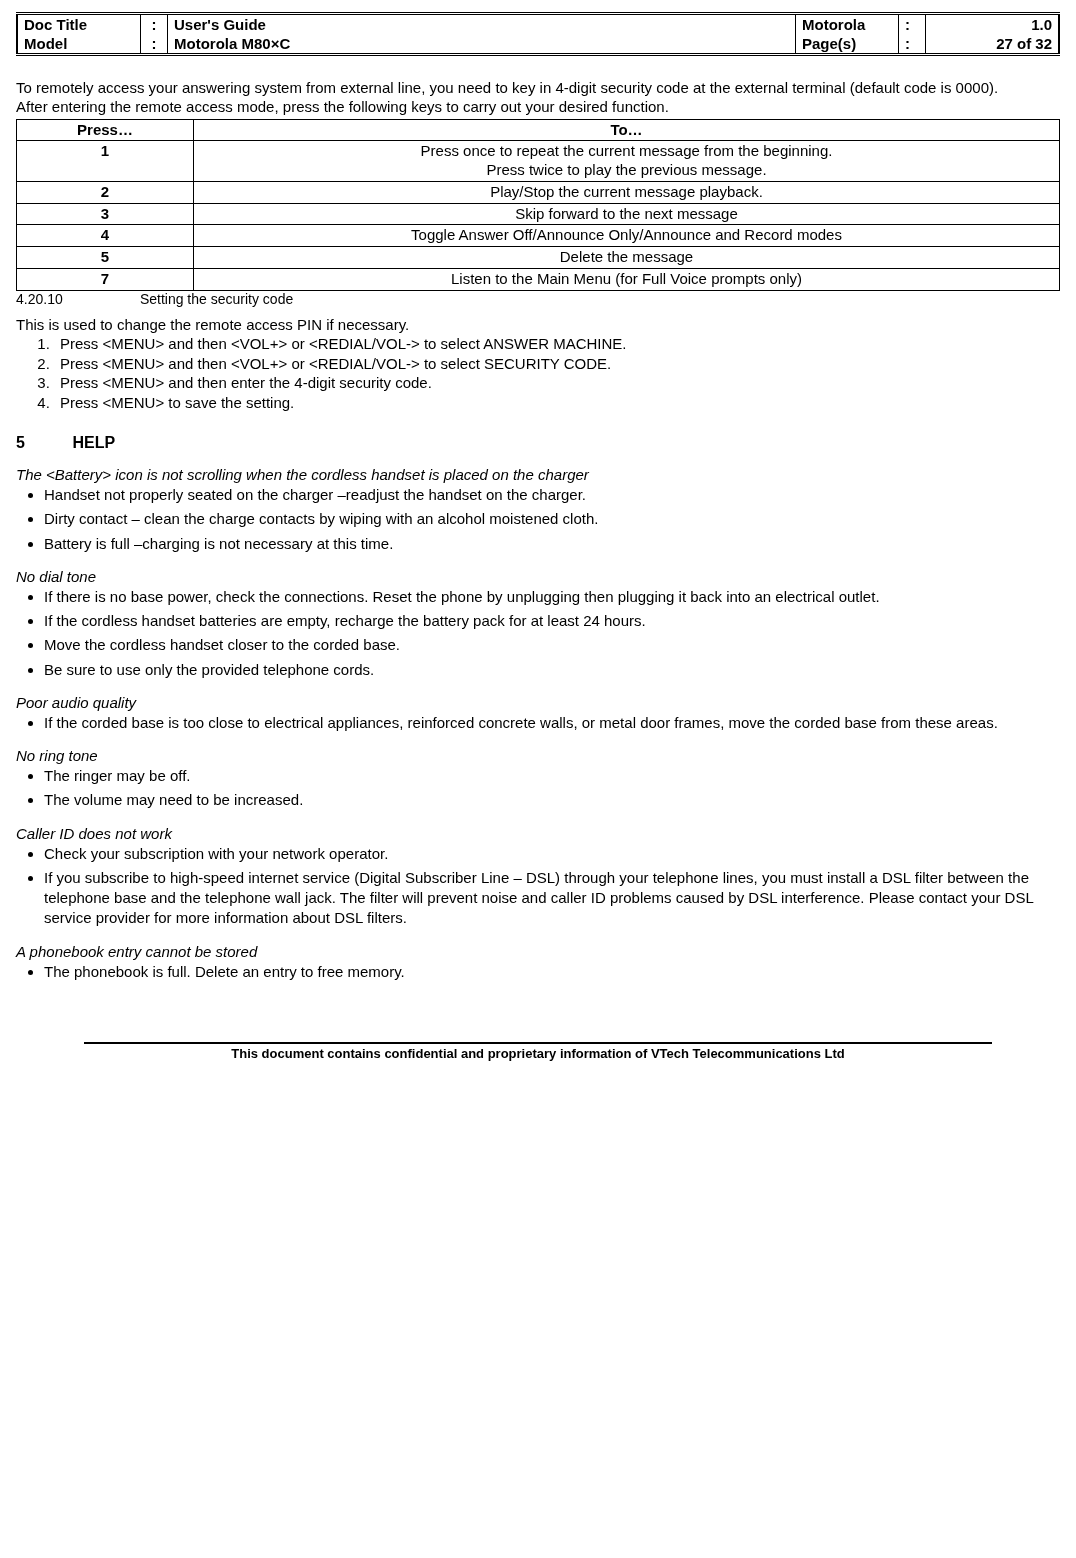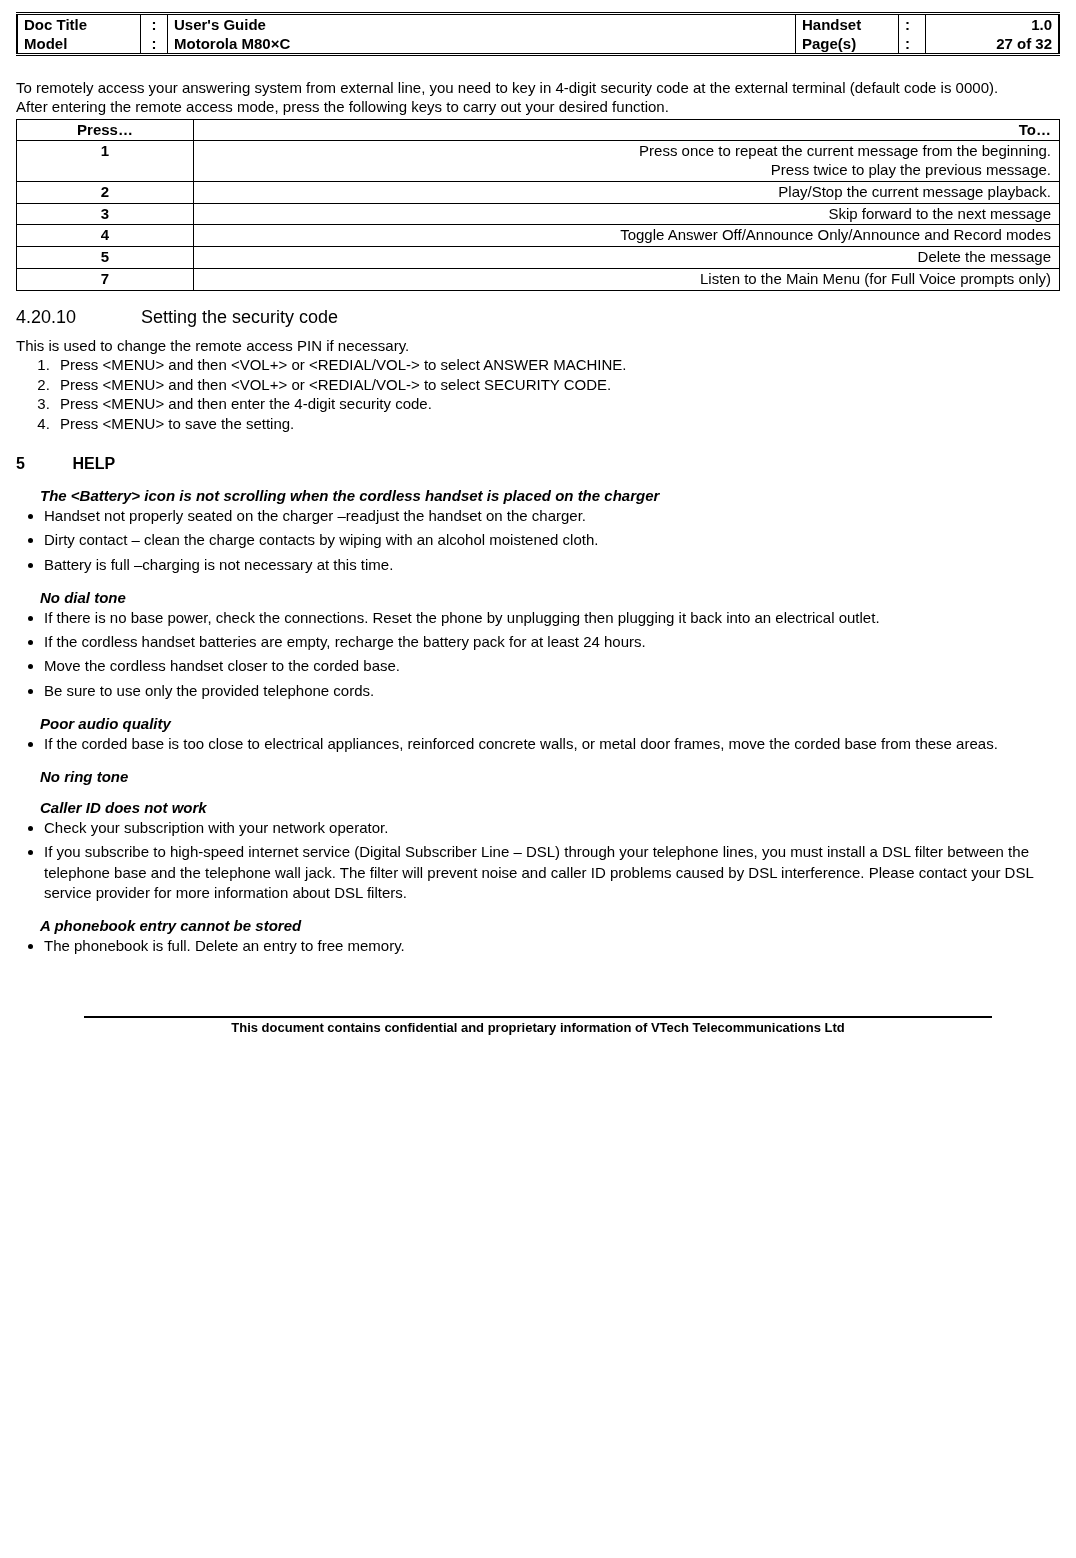--- a/index.html
+++ b/index.html
@@ -39,41 +39,41 @@
   .press-table {
     width: 100%;
     border-collapse: collapse;
     margin-top: 2px;
   }
   .press-table th, .press-table td {
     border: 1px solid #000;
     padding: 1px 8px;
     font-size: 15px;
     vertical-align: top;
-    text-align: right;
+    text-align: center;
     line-height:1.25;
   }
   .press-table th { font-weight: bold; }
   .press-table .col-press { width: 160px; text-align: center; font-weight: bold;}
   .press-table th.col-press { text-align:center;padding-left:8px;}
   
   .sec-heading {
-    font-size: 18px;
-    margin-top: 16px;
+    font-size: 14px;
+    margin-top: 0;
     margin-bottom: 0;
   }
   .sec-num { display:inline-block; width:120px; }
   .sub-intro { margin-top:8px; line-height:1.3;}
   .ol-steps { margin: 0 0 12px 0; padding-left: 38px; line-height:1.3;}
   .ol-steps li { padding-left: 6px; }
   
   .help-heading { font-size: 16px; font-weight:bold; margin-top:22px; margin-bottom:14px;}
   .help-num{display:inline-block;width:52px;}
   
-  .issue { font-weight: bold; font-style: italic; margin-top: 14px; margin-bottom:2px;margin-left:24px;}
+  .issue { font-weight: normal; font-style: italic; margin-top: 14px; margin-bottom:2px;}
   ul.bullets { margin: 0 0 0 16px; padding-left: 12px; line-height:1.35;}
   ul.bullets li { margin-bottom: 4px; }
   
   .footer-wrap{
     position: relative;
     margin-top: 60px;
   }
   .footer-line{
     border-top: 2px solid #000;
     margin: 0 68px;
@@ -87,21 +87,21 @@
 </style>
 </head>
 <body>
 
 <table class="header-table">
   <tbody>
       <tr>
     <td class="lbl">Doc Title</td>
     <td class="colon">:</td>
     <td class="val">User's Guide</td>
-    <td class="revlbl">Handset</td>
+    <td class="revlbl">Motorola</td>
     <td class="revcolon">:</td>
     <td class="revval">1.0</td>
   </tr>
   <tr>
     <td class="lbl">Model</td>
     <td class="colon">:</td>
     <td class="val">Motorola M80×C</td>
     <td class="revlbl">Page(s)</td>
     <td class="revcolon">:</td>
     <td class="revval">27 of 32</td>
@@ -178,20 +178,24 @@
       <li>If there is no base power, check the connections. Reset the phone by unplugging then plugging it back into an electrical outlet.</li>
       <li>If the cordless handset batteries are empty, recharge the battery pack for at least 24 hours.</li>
       <li>Move the cordless handset closer to the corded base.</li>
       <li>Be sure to use only the provided telephone cords.</li>
     </ul>
     <div class="issue">Poor audio quality</div>
     <ul class="bullets">
       <li>If the corded base is too close to electrical appliances, reinforced concrete walls, or metal door frames, move the corded base from these areas.</li>
     </ul>
     <div class="issue">No ring tone</div>
+    <ul class="bullets">
+      <li>The ringer may be off.</li>
+      <li>The volume may need to be increased.</li>
+    </ul>
     <div class="issue">Caller ID does not work</div>
     <ul class="bullets">
       <li>Check your subscription with your network operator.</li>
       <li>If you subscribe to high-speed internet service (Digital Subscriber Line – DSL) through your telephone lines, you must install a DSL filter between the telephone base and the telephone wall jack. The filter will prevent noise and caller ID problems caused by DSL interference. Please contact your DSL service provider for more information about DSL filters.</li>
     </ul>
     <div class="issue">A phonebook entry cannot be stored</div>
     <ul class="bullets">
       <li>The phonebook is full. Delete an entry to free memory.</li>
     </ul>
   </div>

